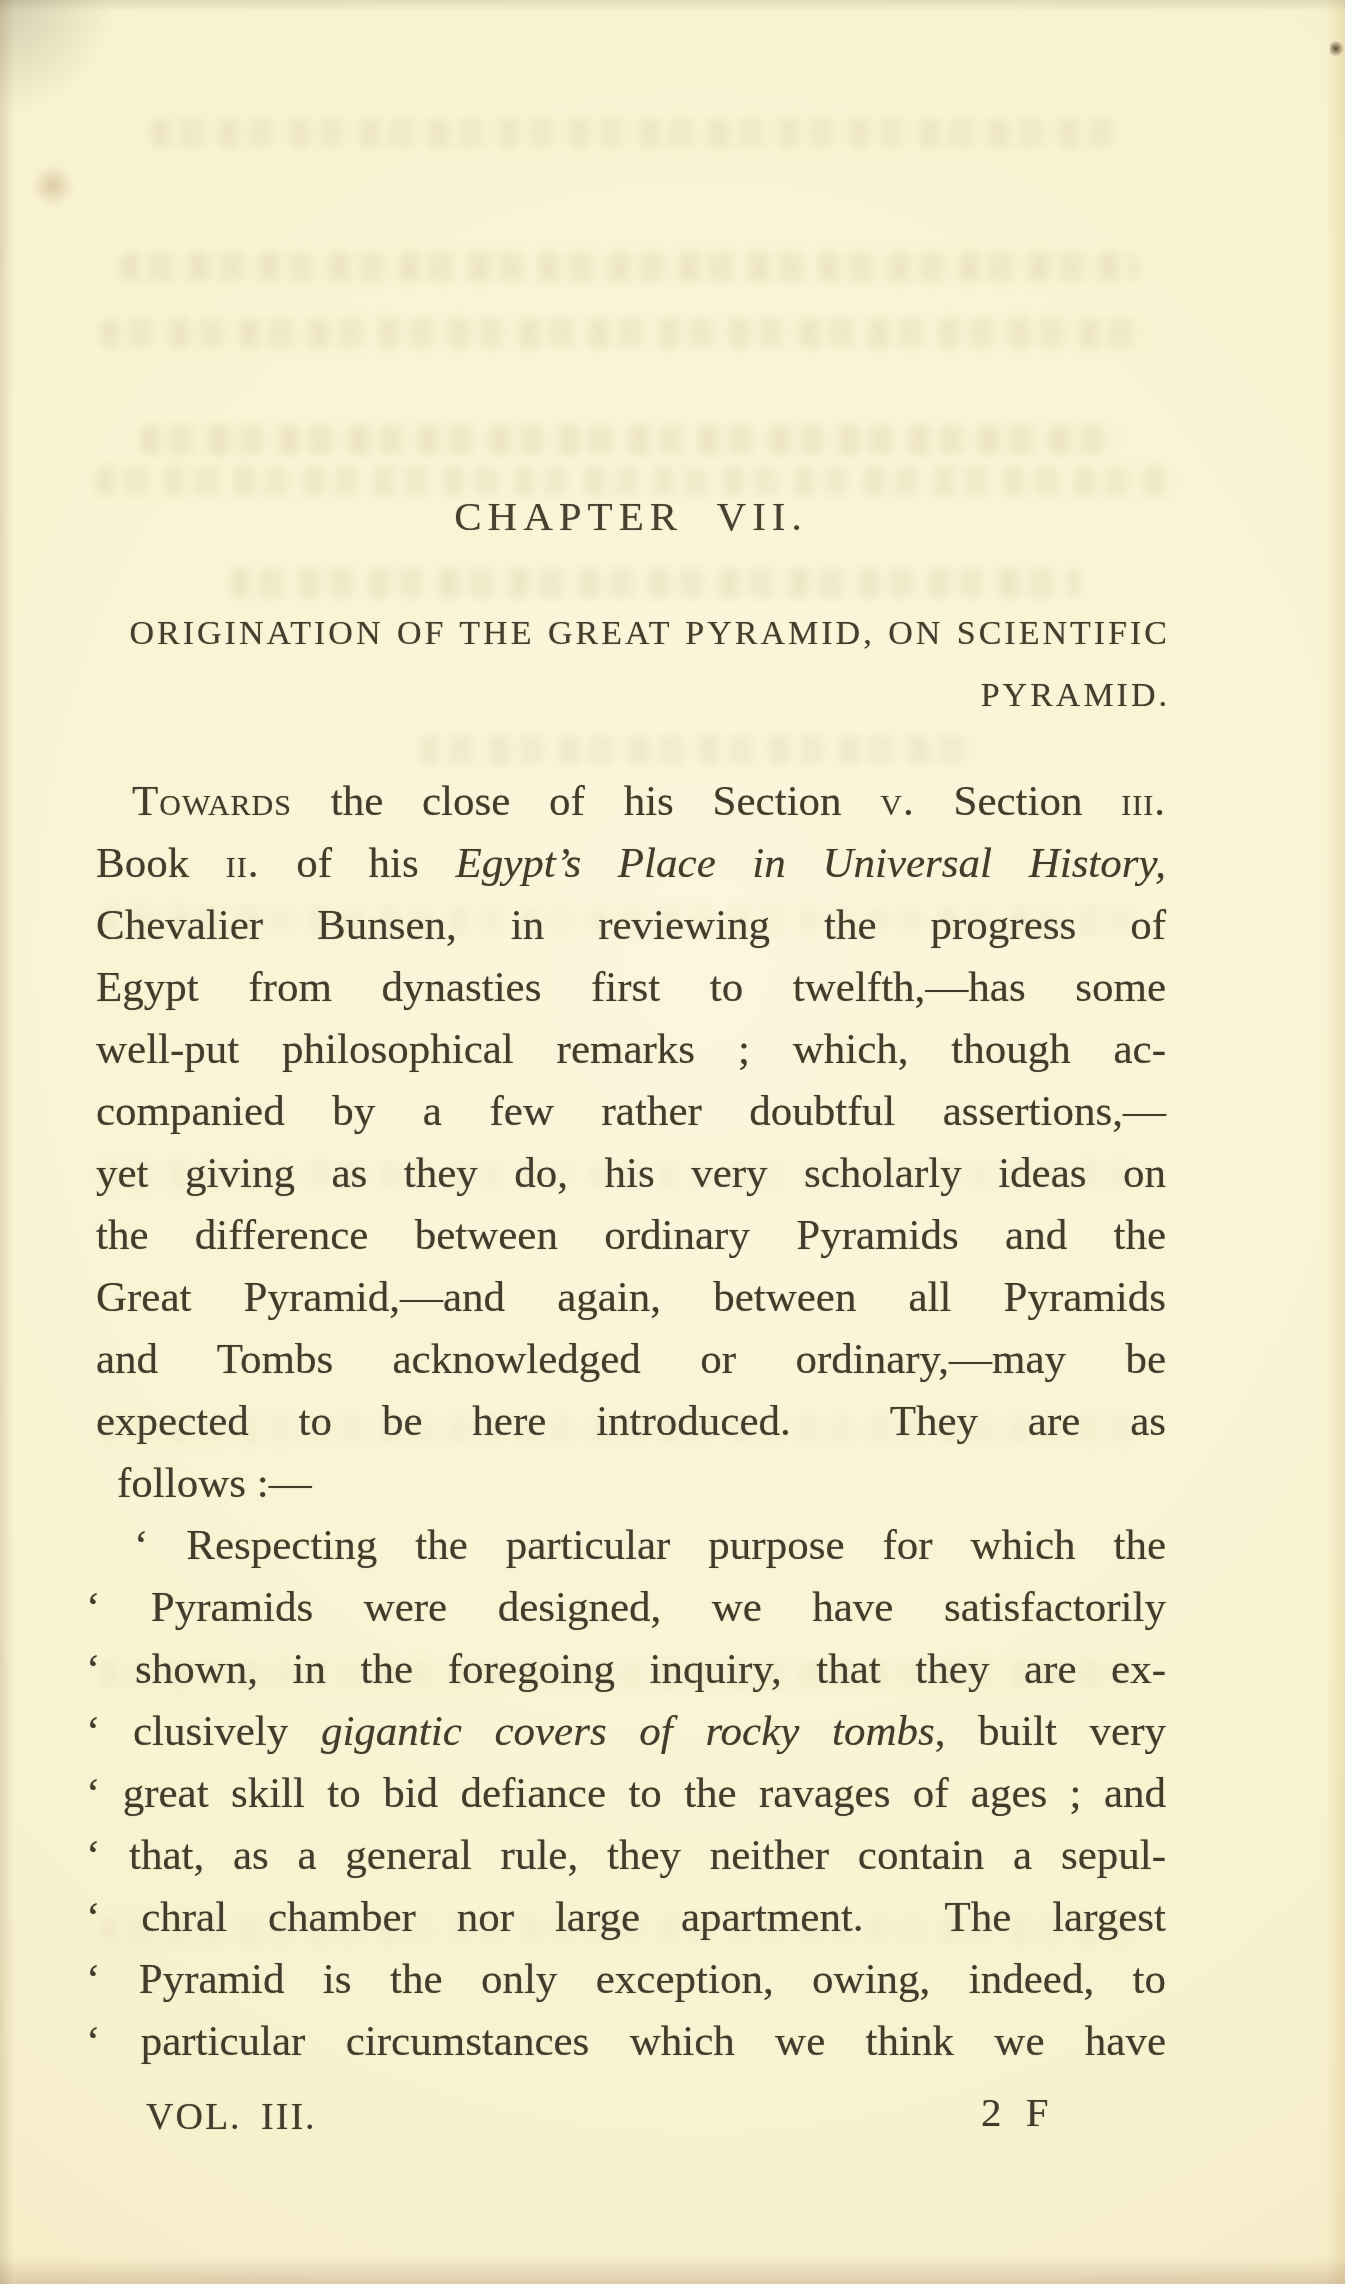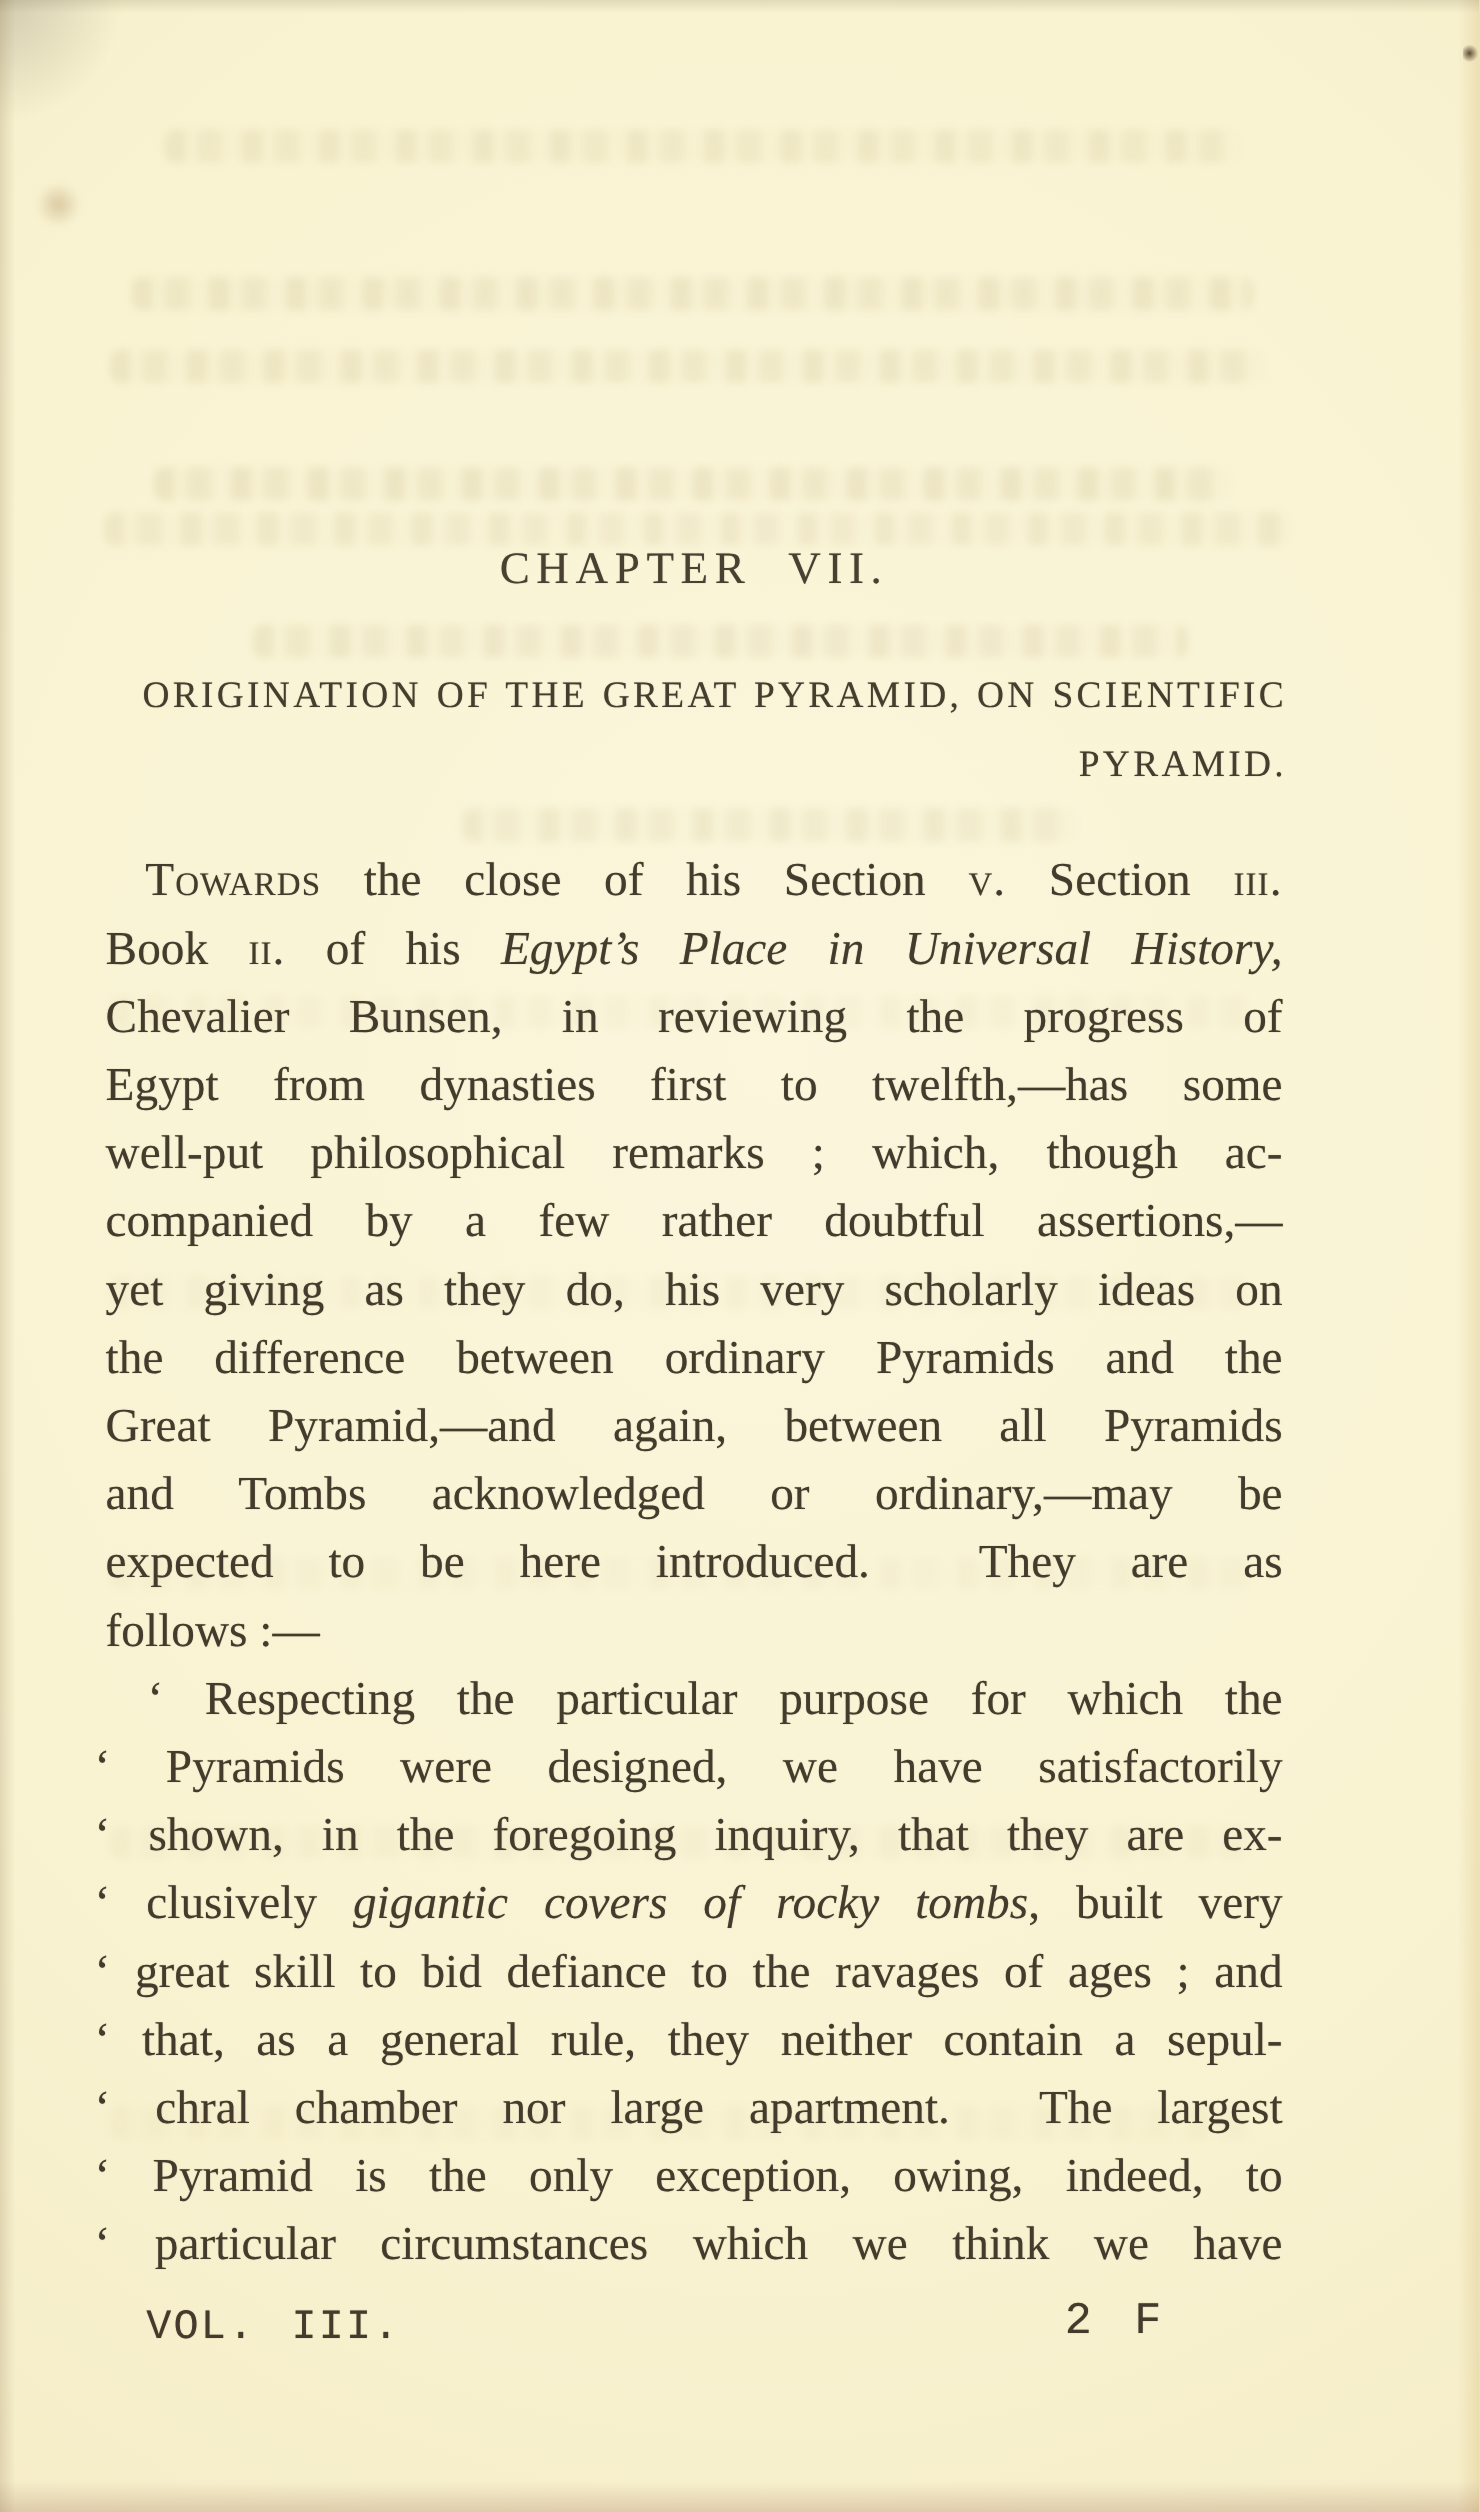--- a/index.html
+++ b/index.html
@@ -43,24 +43,24 @@
     font-size:34px;line-height:62px;letter-spacing:3px;word-spacing:2px;
     text-align:right;color:#473d2e;
   }
   .body-text{
     position:absolute;left:96px;top:770px;width:1070px;
     font-size:43px;line-height:62px;
   }
   .paragraph{text-align:justify;text-justify:inter-word;}
   .paragraph.quote{margin-left:-10px;width:1080px;}
   .line{text-align:justify;text-align-last:justify;}
-  .line.no-just{text-align-last:left;}
+  .line.no-just{text-align-last:left;margin-left:21px;}
   .it{font-style:italic;}
   .sc{font-variant:small-caps;letter-spacing:1px;}
-  .footer{position:absolute;left:0;top:2088px;width:1151px;height:70px;font-family:Liberation Mono, monospace;}
+  .footer{position:absolute;left:13px;top:2088px;width:1151px;height:70px;}
   .vol{position:absolute;left:133px;top:6px;font-size:38px;letter-spacing:2px;word-spacing:8px;}
   .sig{position:absolute;left:968px;top:0;font-size:41px;letter-spacing:7px;}
 </style>
 </head>
 <body>
 
 <div class="page">
 
   <div class="ghost" style="left:150px;top:118px;width:980px;opacity:.35;"></div>
   <div class="ghost" style="left:120px;top:252px;width:1020px;opacity:.40;"></div>

